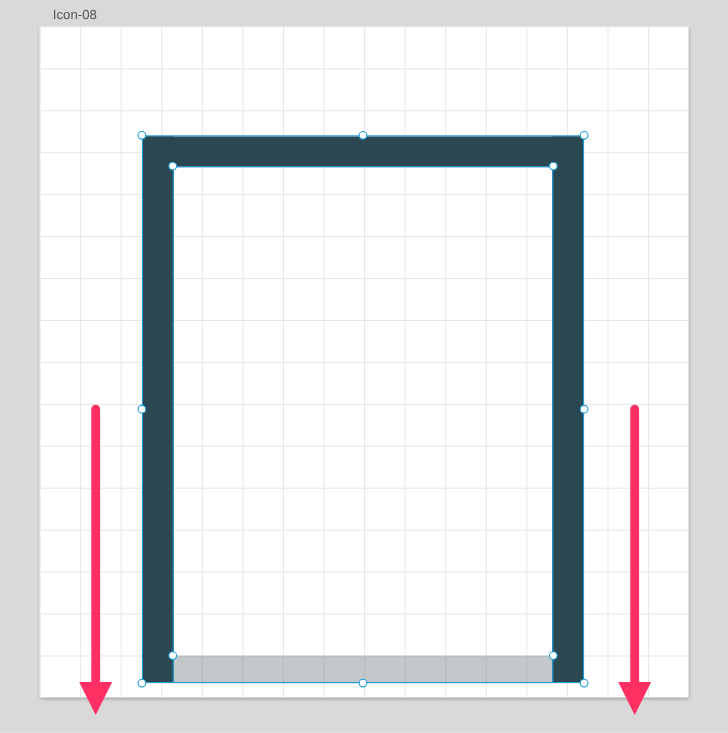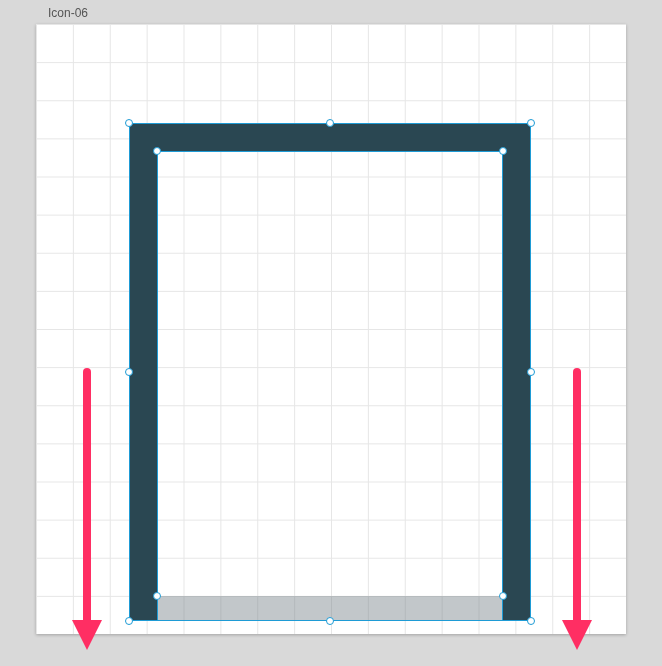--- a/index.html
+++ b/index.html
@@ -25,21 +25,21 @@
   
   .arrow{position:absolute;width:22px;height:300px}
   .arrow .shaft{position:absolute;left:7px;top:0;width:8px;height:260px;background:#ff2e63;border-radius:4px}
   .arrow .head{position:absolute;left:-4px;top:252px;width:0;height:0;border-left:15px solid transparent;border-right:15px solid transparent;border-top:30px solid #ff2e63}
 </style>
 </head>
 <body>
 
 <div class="stage">
 
-  <div class="frame-label">Icon-06</div>
+  <div class="frame-label">Icon-08</div>
 
   <div class="artboard">
     <div class="grid"></div>
 
     <div class="shape"></div>
     <div class="missing"></div>
 
     <div class="sel"></div>
     <div class="inner-sel"></div>
 

